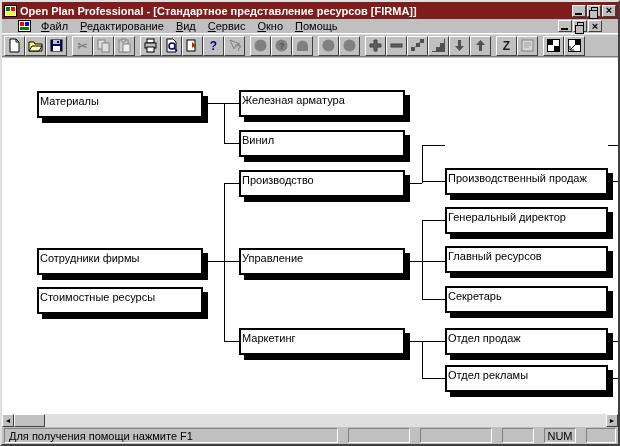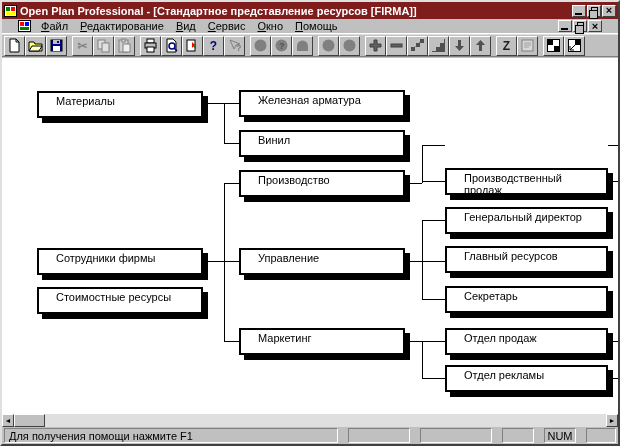--- a/index.html
+++ b/index.html
@@ -39,21 +39,21 @@
     border-color:#fff #404040 #404040 #fff;display:flex;align-items:center;
     justify-content:center;flex:0 0 auto;padding:0;}
   .tbtn svg{display:block;}
   .tgap{width:5px;flex:0 0 auto;}
   .tchar{font-size:12px;font-weight:bold;line-height:12px;}
   .dis{color:#808080;}
   
   .canvas{position:absolute;top:56px;left:0;width:616px;height:356px;background:#fff;overflow:hidden;}
   .node{position:absolute;background:#fff;border:2px solid #000;
     box-shadow:5px 5px 0 #000;font-size:11px;line-height:12px;color:#000;
-    padding:2px 17px;overflow:hidden;}
+    padding:2px 1px;overflow:hidden;}
   .connectors{position:absolute;left:0;top:0;}
   
   .hscroll{position:absolute;top:412px;left:0;right:0;height:13px;background:#dfdfdf;}
   .sbtn{position:absolute;top:0;width:12px;height:13px;background:#c0c0c0;
     border:1px solid;border-color:#fff #404040 #404040 #fff;font-size:7px;
     line-height:11px;text-align:center;color:#000;padding:0;}
   .sb-left{left:0;}
   .sb-right{right:0;}
   .sthumb{position:absolute;top:0;left:12px;width:31px;height:13px;background:#c0c0c0;
     border:1px solid;border-color:#fff #404040 #404040 #fff;}

